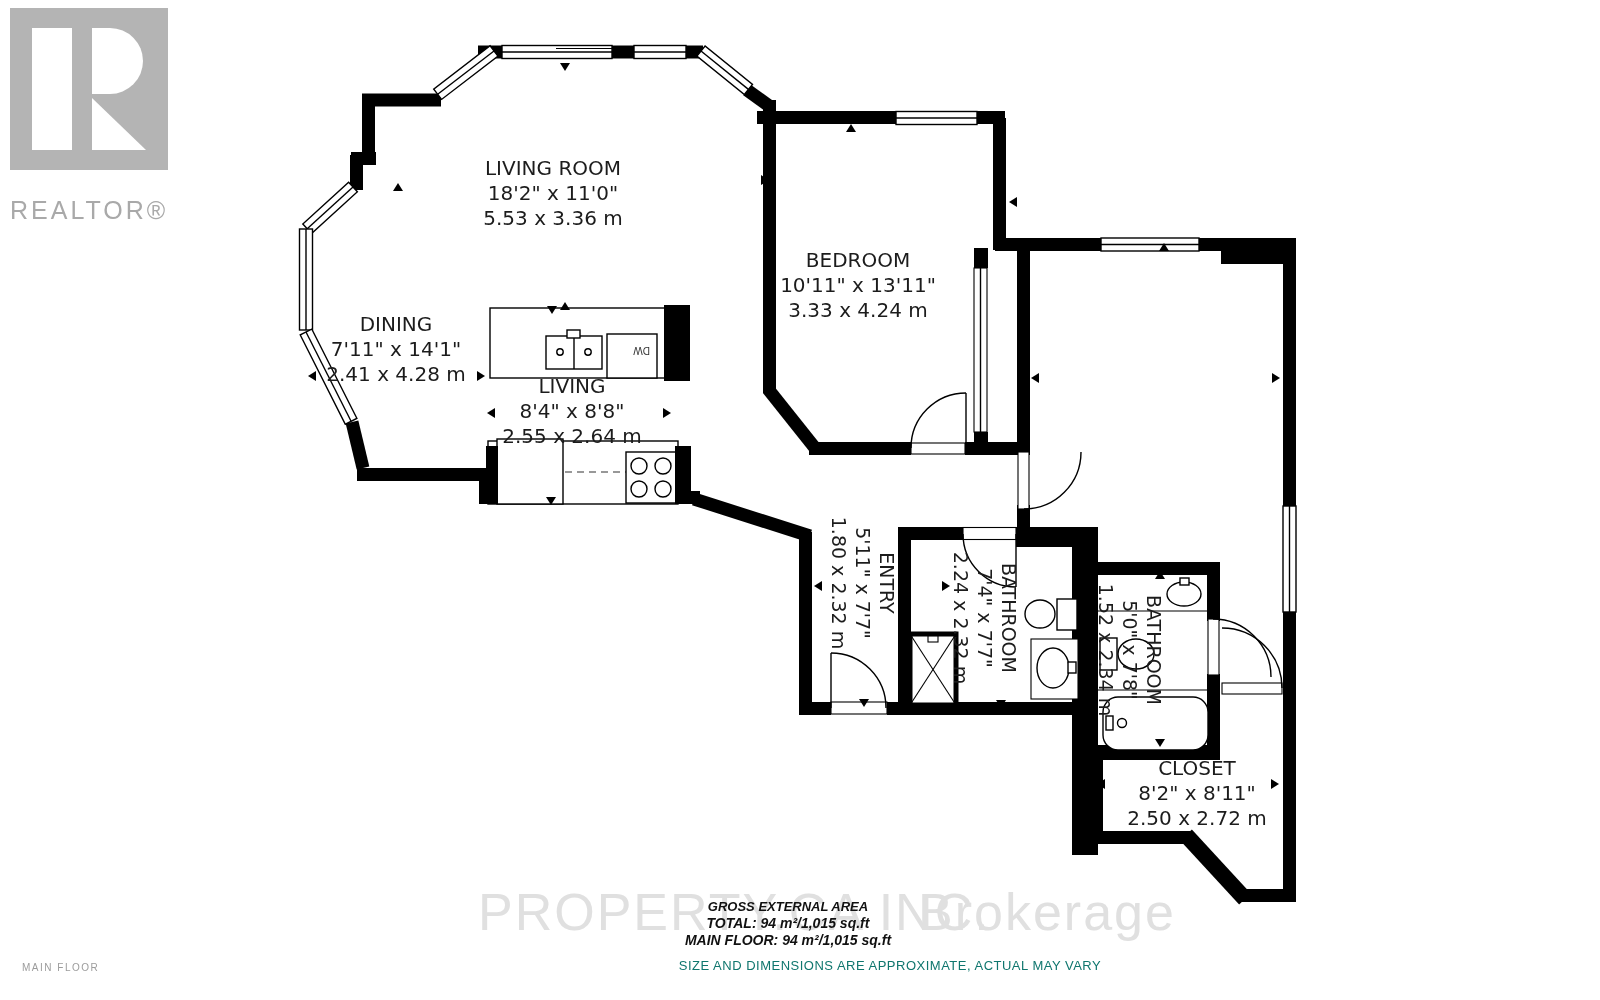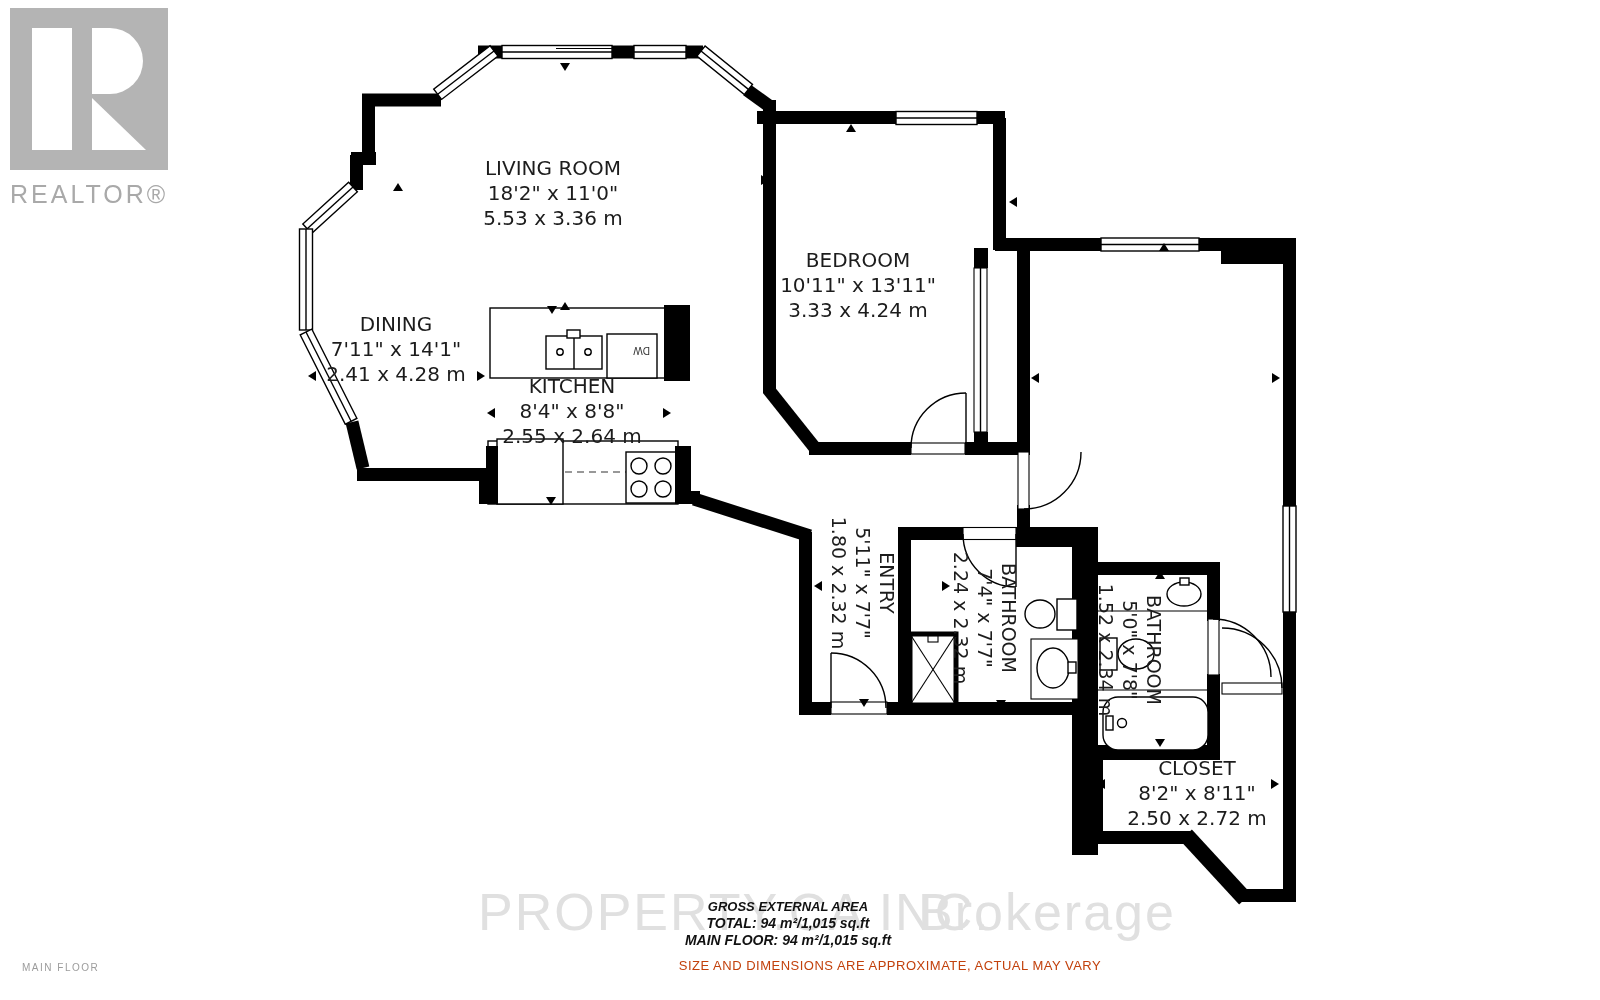--- a/index.html
+++ b/index.html
@@ -4,34 +4,34 @@
 <style>
   html,body{margin:0;padding:0;background:#ffffff;}
   .stage{position:relative;width:1600px;height:1000px;background:#ffffff;overflow:hidden;
          font-family:"Liberation Sans",sans-serif;}
   .plan-svg{position:absolute;left:0;top:0;z-index:1;}
   .room-label{position:absolute;transform:translateX(-50%);text-align:center;
     font-family:"DejaVu Sans",sans-serif;font-size:20px;line-height:25px;color:#1c1c1c;
     white-space:nowrap;z-index:2;}
   .room-label.rot{transform:translate(-50%,-50%) rotate(90deg);font-size:19px;line-height:24px;}
   .logo-wrap{position:absolute;left:10px;top:8px;z-index:2;width:160px;text-align:left;}
-  .logo-caption{margin-top:6px;font-family:"Liberation Sans",sans-serif;font-size:25px;
+  .logo-caption{margin-top:22px;font-family:"Liberation Sans",sans-serif;font-size:25px;
     letter-spacing:3px;color:#a9a9a9;}
   .floor-label{position:absolute;left:22px;top:962px;font-size:10px;letter-spacing:1.5px;
     color:#9c9c9c;z-index:2;}
   .watermark{position:absolute;top:882px;font-size:52px;letter-spacing:2px;color:#e0e0e0;
     z-index:2;filter:blur(0.4px);white-space:nowrap;}
   .wm-left{left:478px;}
   .wm-right{left:918px;}
   .footer-block{position:absolute;left:788px;top:898px;transform:translateX(-50%);
     text-align:center;z-index:3;color:#111;white-space:nowrap;font-style:italic;}
   .footer-block .f1{font-size:13px;font-weight:bold;line-height:17px;}
   .footer-block .f2{font-size:14px;font-weight:bold;line-height:17px;}
   .disclaimer{position:absolute;left:890px;top:958px;transform:translateX(-50%);
-    font-size:13px;color:#c2410c;letter-spacing:.5px;z-index:3;white-space:nowrap;}
+    font-size:13px;color:#0f766e;letter-spacing:.5px;z-index:3;white-space:nowrap;}
 </style>
 </head>
 <body>
 
 <div class="stage">
 
   <div class="logo-wrap">
     <svg width="158" height="162" viewBox="0 0 158 162">
       <rect x="0" y="0" width="158" height="162" fill="#b4b4b4"></rect>
       <rect x="22" y="20" width="40" height="122" fill="#ffffff"></rect>
@@ -273,21 +273,21 @@
     <div>LIVING ROOM</div>
     <div>18'2" x 11'0"</div>
     <div>5.53 x 3.36 m</div>
   </div>
   <div class="room-label" style="left:396px;top:312px">
     <div>DINING</div>
     <div>7'11" x 14'1"</div>
     <div>2.41 x 4.28 m</div>
   </div>
   <div class="room-label" style="left:572px;top:374px">
-    <div>KITCHEN</div>
+    <div>LIVING</div>
     <div>8'4" x 8'8"</div>
     <div>2.55 x 2.64 m</div>
   </div>
   <div class="room-label" style="left:858px;top:248px">
     <div>BEDROOM</div>
     <div>10'11" x 13'11"</div>
     <div>3.33 x 4.24 m</div>
   </div>
   <div class="room-label rot" style="left:863px;top:583px">
     <div>ENTRY</div>

